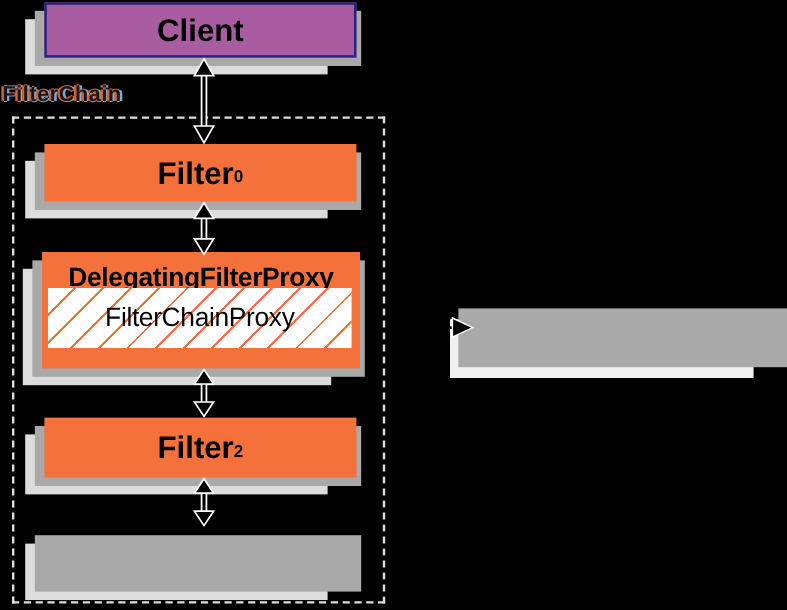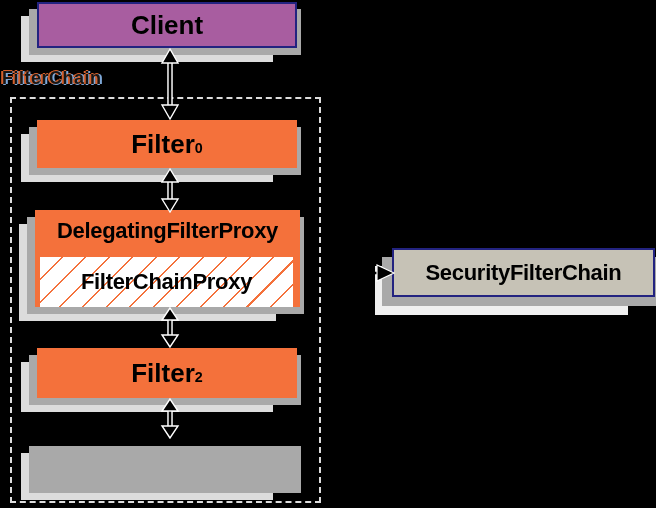--- a/index.html
+++ b/index.html
@@ -32,28 +32,28 @@
     text-shadow:-2px 0 0 var(--label-orange-edge,#d4602c),
                  2px 0 0 var(--label-blue-edge,#7ea8d8),
                  0 -1px 0 var(--label-orange-edge,#d4602c),
                  0 1px 0 var(--label-blue-edge,#7ea8d8);
   }
   .dfp-title{
     position:absolute;left:0;top:0;width:100%;height:42px;
     display:flex;align-items:center;justify-content:center;
   }
   .fcp{
-    position:absolute;left:5px;top:47px;width:253px;height:50px;
+    position:absolute;left:5px;top:30px;width:253px;height:50px;
     background:
       repeating-linear-gradient(135deg,
         transparent 0px, transparent 15px,
         var(--box-orange,#f4713b) 15px, var(--box-orange,#f4713b) 16.6px),
       #ffffff;
     display:flex;align-items:center;justify-content:center;
-    font-weight:bold;color:var(--text-black,#000);
+    font-weight:normal;color:var(--text-black,#000);
   }
   .connector{position:absolute;left:157px;width:26px;}
   svg{display:block;}
 </style>
 </head>
 <body>
 
 <div class="stage">
 
   <div class="group-border"></div>
@@ -86,23 +86,20 @@
   <div class="box orange fs26" style="left:37px;top:348px;width:260px;height:50px;">
     <span>Filter</span>
       <sub>2</sub>
   </div>
 
   <div class="shadow s2" style="left:21px;top:453px;width:252px;height:47px;"></div>
   <div class="shadow s1" style="left:29px;top:446px;width:272px;height:47px;"></div>
 
   <div class="shadow s2w" style="left:375px;top:266px;width:253px;height:49px;"></div>
   <div class="shadow s1" style="left:382px;top:257px;width:274px;height:49px;"></div>
-  <div class="box tan fs22" style="left:392px;top:248px;width:263px;height:49px;">
-    <span>SecurityFilterChain</span>
-  </div>
 
   <div class="connector" style="top:48px;height:72px;">
     <svg width="26" height="72" viewBox="0 0 26 72">
       <line x1="13" y1="12" x2="13" y2="60" stroke="#fff" stroke-width="5.5"></line>
       <line x1="13" y1="12" x2="13" y2="60" stroke="#000" stroke-width="2.6"></line>
       <polygon points="13,1 5,15 21,15" fill="#000" stroke="#fff" stroke-width="1.4"></polygon>
       <polygon points="13,71 5,57 21,57" fill="#000" stroke="#fff" stroke-width="1.4"></polygon>
     </svg>
   </div>
   <div class="connector" style="top:168px;height:45px;">

